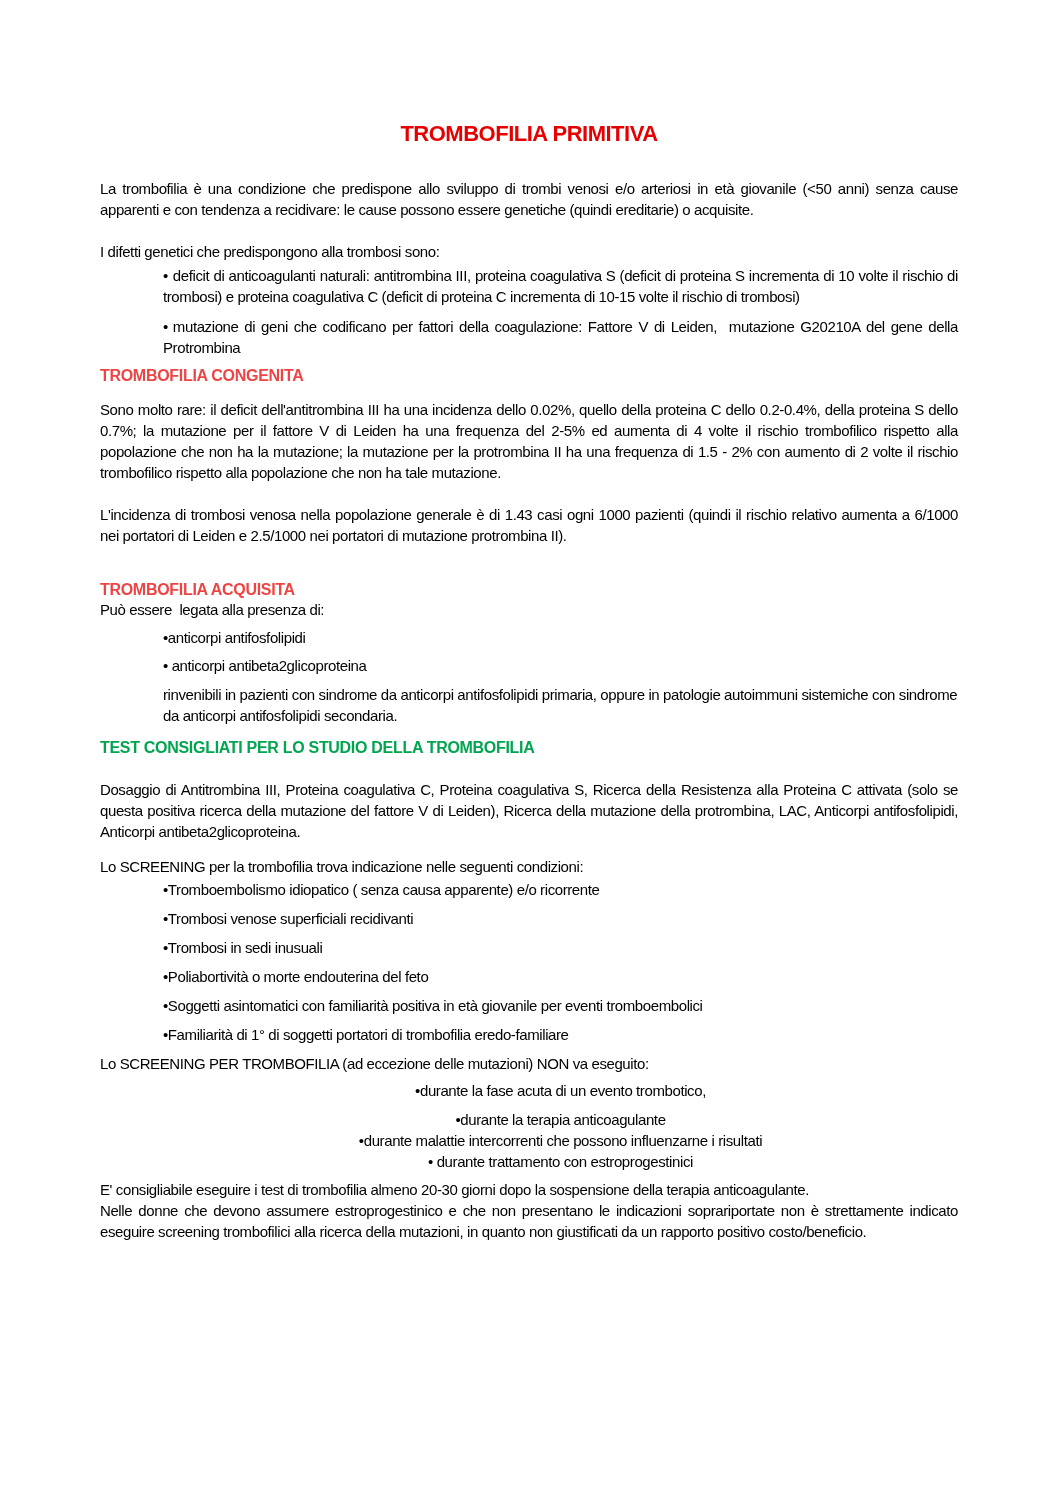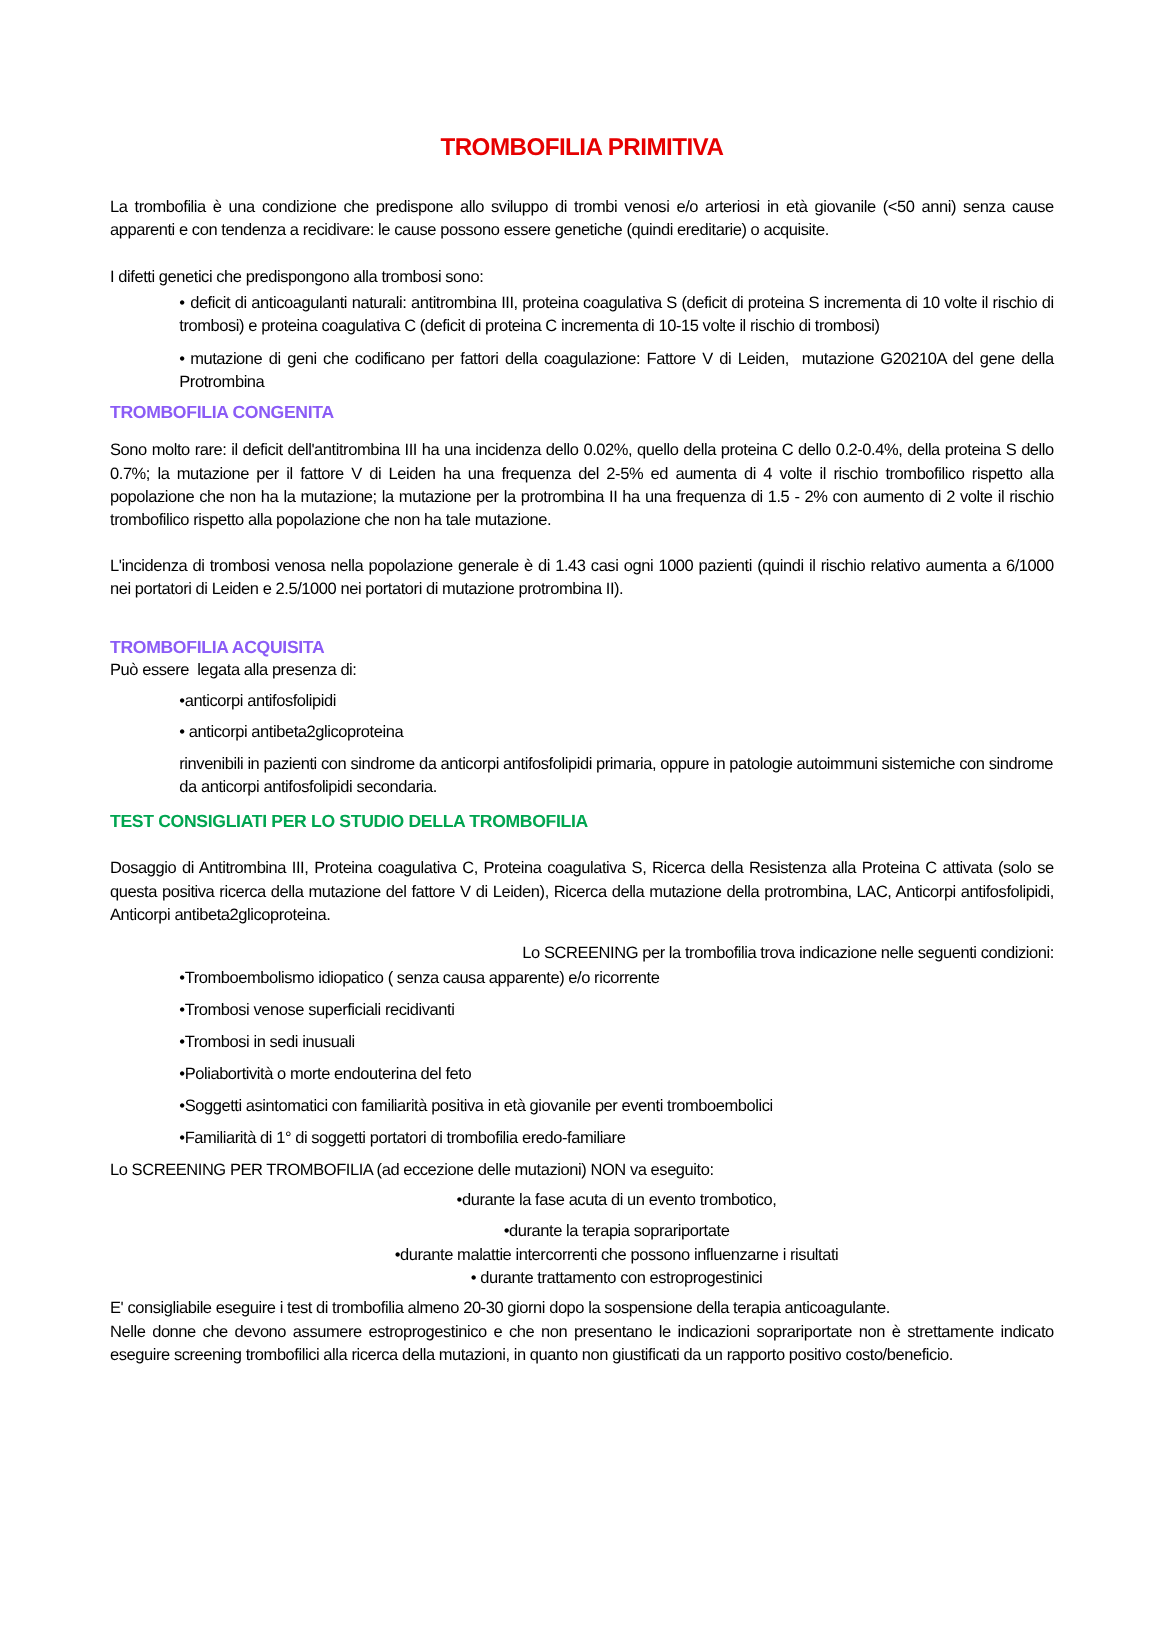--- a/index.html
+++ b/index.html
@@ -32,41 +32,41 @@
     letter-spacing: -0.4px;
     white-space: pre-wrap;
   }
   .just { text-align: justify; }
   .sect-heading {
     font-size: 16px;
     font-weight: bold;
     line-height: 18px;
     letter-spacing: -0.3px;
   }
-  .red   { color: #8b5cf6; }
+  .red   { color: #ef4444; }
   .green { color: #00a550; }
 
   .mb-par   { margin-bottom: 21px; }
   .mb-big   { margin-bottom: 35px; }
 
   .list { margin-bottom: 8px; }
   .li { padding-left: 63px; }
   .list-spaced .li { margin-bottom: 9px; }
   .list-tight  .li { margin-bottom: 7px; }
   .list-screen .li { margin-bottom: 8px; }
   .list-no .li { margin-bottom: 0; text-align: center; }
   .list-no .li:first-child { margin-bottom: 8px; }
   .list-spaced .bullet { margin-right: 5px; }
 
   .indent-63 { padding-left: 63px; }
 
   .intro-defects { margin-bottom: 3px; }
   .list-defects { margin-bottom: 8px; }
   .heading-gap { margin-bottom: 14px; }
-  .screen-intro { margin-bottom: 2px; text-align: right; }
+  .screen-intro { margin-bottom: 2px; }
   .closing-line { }
 </style>
 </head>
 <body>
 
 <div class="page">
 
   <h1 class="doc-title">TROMBOFILIA PRIMITIVA</h1>
 
   <p class="body-text just mb-par">La trombofilia è una condizione che predispone allo sviluppo di trombi venosi e/o arteriosi in età giovanile (&lt;50 anni) senza cause apparenti e con tendenza a recidivare: le cause possono essere genetiche (quindi ereditarie) o acquisite.</p>
@@ -107,21 +107,21 @@
       <div class="li"><span class="bullet">•</span><span class="li-text">Trombosi in sedi inusuali</span></div>
       <div class="li"><span class="bullet">•</span><span class="li-text">Poliabortività o morte endouterina del feto</span></div>
       <div class="li"><span class="bullet">•</span><span class="li-text">Soggetti asintomatici con familiarità positiva in età giovanile per eventi tromboembolici</span></div>
       <div class="li"><span class="bullet">•</span><span class="li-text">Familiarità di 1° di soggetti portatori di trombofilia eredo-familiare</span></div>
     </div>
 
   <p class="body-text" style="margin-bottom:6px;">Lo SCREENING PER TROMBOFILIA (ad eccezione delle mutazioni) NON va eseguito:</p>
 
   <div class="list list-no" style="margin-bottom:7px;">
       <div class="li"><span class="bullet">•</span><span class="li-text">durante la fase acuta di un evento trombotico,</span></div>
-      <div class="li"><span class="bullet">•</span><span class="li-text">durante la terapia soprariportate</span></div>
+      <div class="li"><span class="bullet">•</span><span class="li-text">durante la terapia anticoagulante</span></div>
       <div class="li"><span class="bullet">•</span><span class="li-text">durante malattie intercorrenti che possono influenzarne i risultati</span></div>
       <div class="li"><span class="bullet">•</span><span class="li-text"> durante trattamento con estroprogestinici</span></div>
     </div>
 
   <div>
     <div class="body-text closing-line">E' consigliabile eseguire i test di trombofilia almeno 20-30 giorni dopo la sospensione della terapia anticoagulante.</div>
     <div class="body-text just">Nelle donne che devono assumere estroprogestinico e che non presentano le indicazioni soprariportate non è strettamente indicato eseguire screening trombofilici alla ricerca della mutazioni, in quanto non giustificati da un rapporto positivo costo/beneficio.</div>
   </div>
 
 </div>

